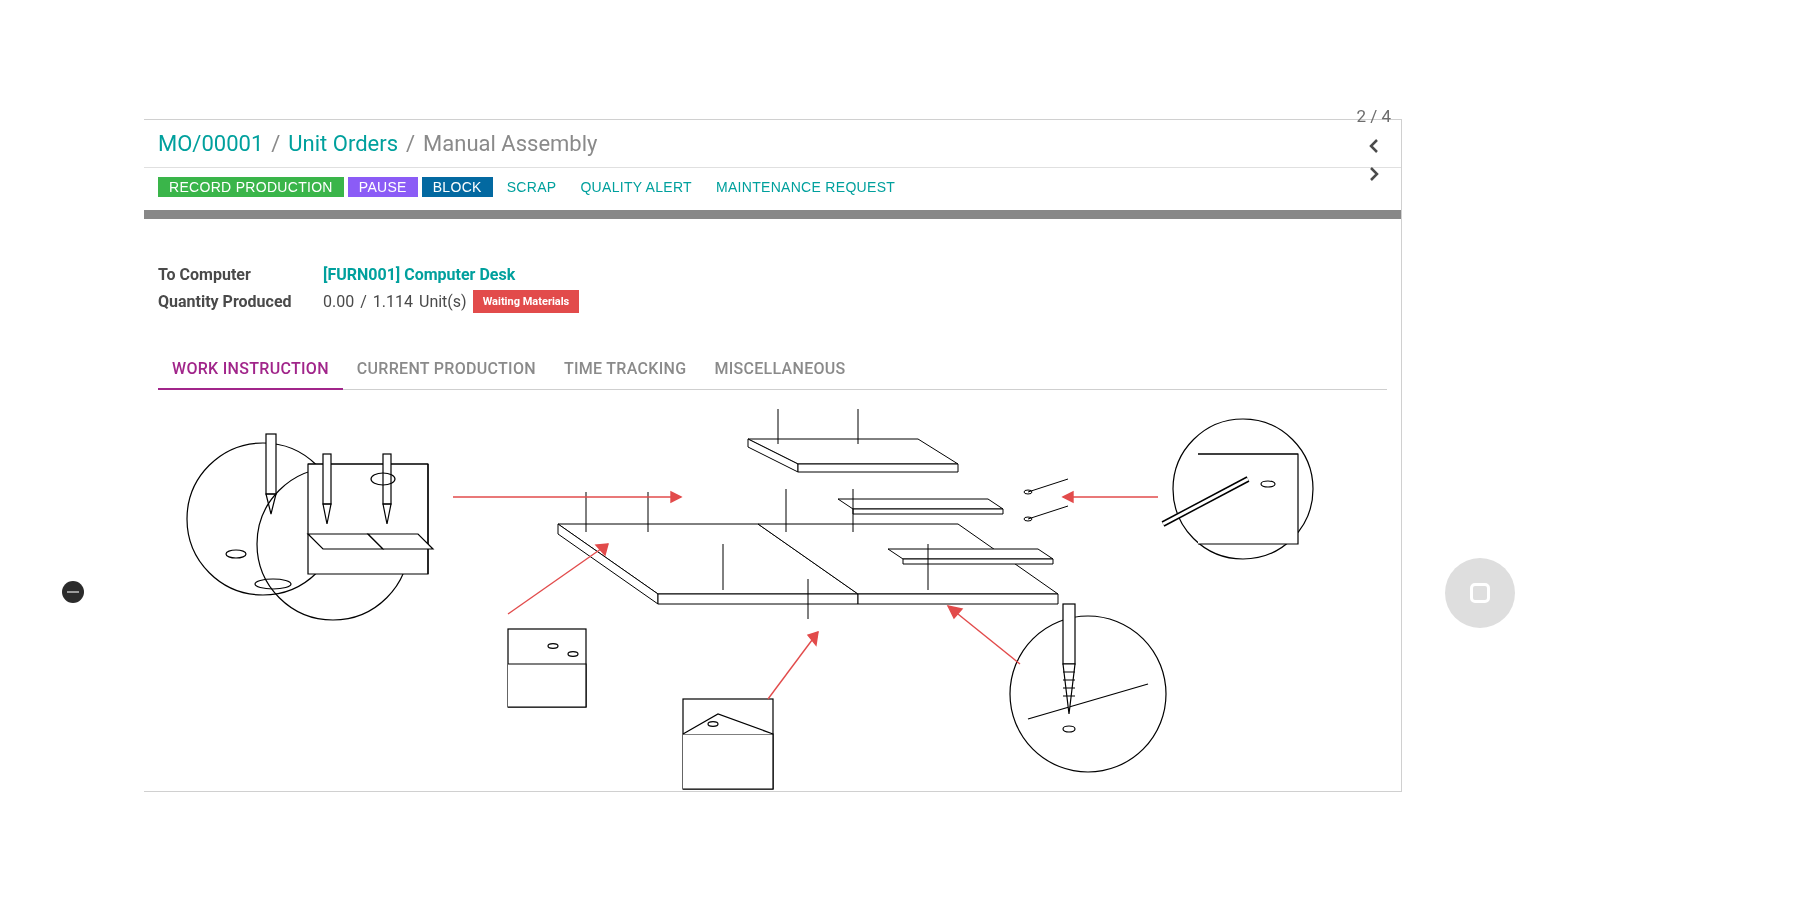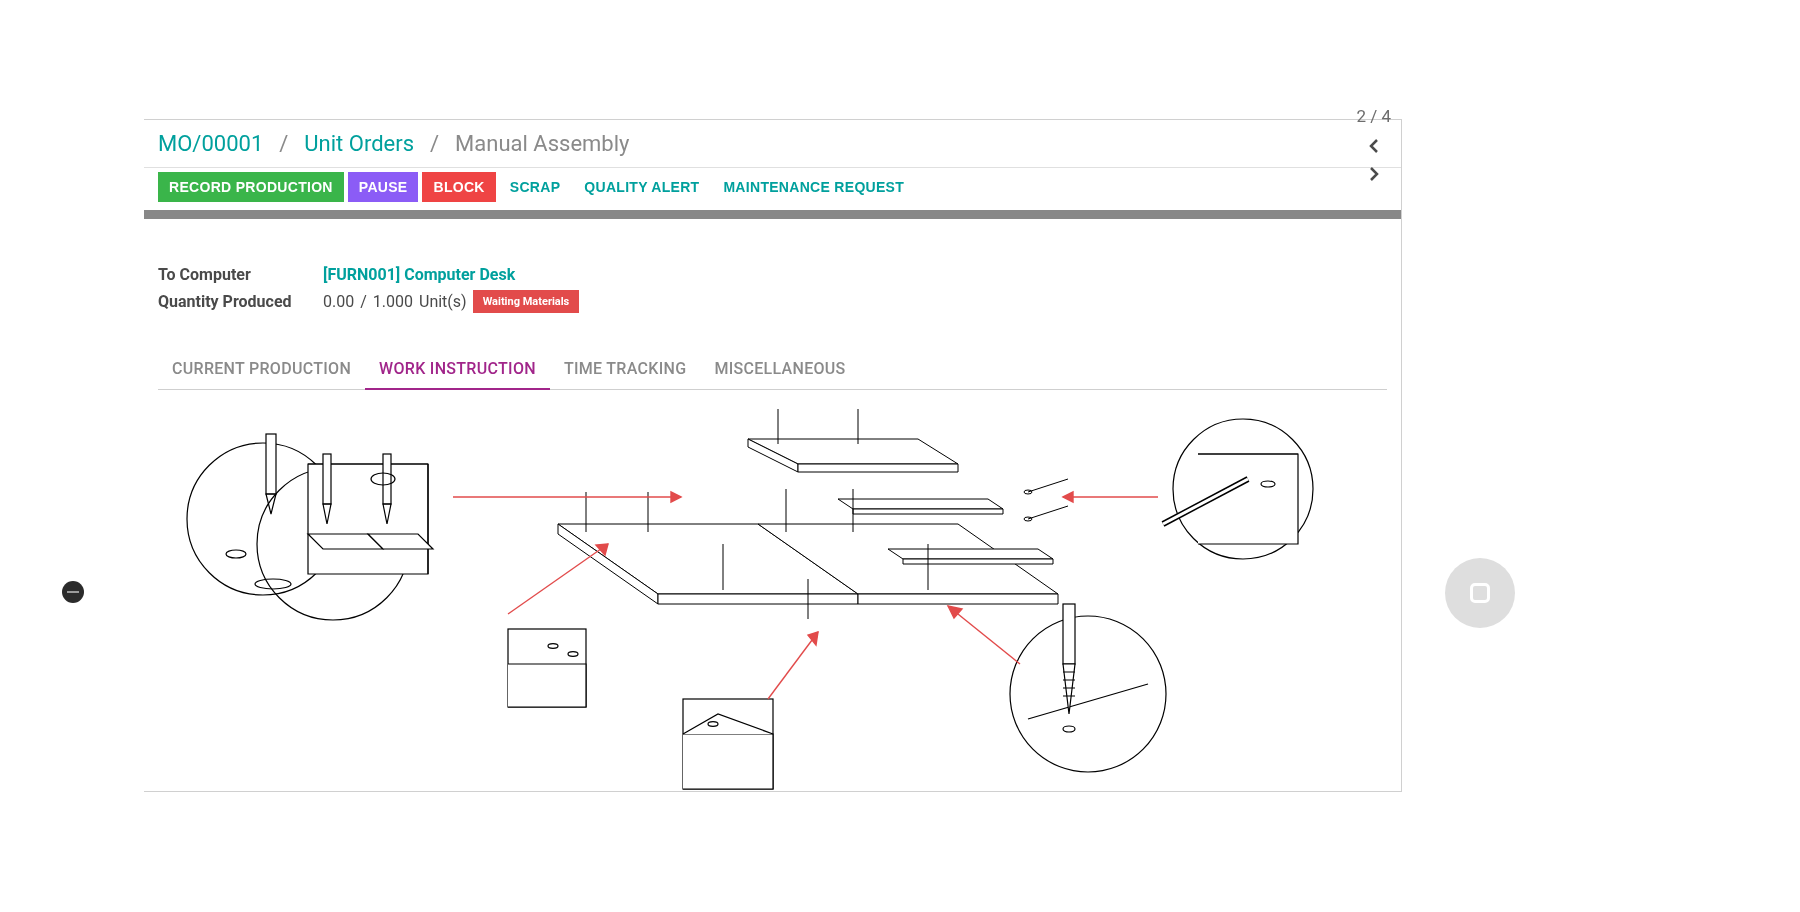--- a/index.html
+++ b/index.html
@@ -25,21 +25,21 @@
   display: flex;
   align-items: center;
   justify-content: space-between;
   padding: 0 10px 0 14px;
   border-bottom: 1px solid #e0e0e0;
 }
 .breadcrumb {
   display: flex;
   align-items: baseline;
   font-size: 22px;
-  gap: 16px;
+  gap: 8px;
   text-align: right;
 }
 .bc-link { color: #00a09d; cursor: pointer; }
 .bc-sep { color: #8a8a8a; }
 .bc-current { color: #8a8a8a; }
 .pager {
   display: flex;
   align-items: center;
   gap: 12px;
   color: #6d6d6d;
@@ -49,34 +49,34 @@
 .pager svg { display: block; }
 
 .toolbar {
   height: 38px;
   display: flex;
   align-items: center;
   gap: 4px;
   padding: 0 14px;
 }
 .btn {
-  height: 30px;
+  height: 20px;
   padding: 0 11px;
   font-size: 14px;
-  font-weight: 700;
+  font-weight: 400;
   letter-spacing: 0.3px;
   display: flex;
   align-items: center;
   cursor: pointer;
   text-transform: uppercase;
   border: none;
 }
 .btn-green { background: #3ab54a; color: #fff; }
 .btn-orange { background: #8b5cf6; color: #fff; }
-.btn-red { background: #ef4444; color: #fff; }
+.btn-red { background: #0369a1; color: #fff; }
 .btn-link { background: transparent; color: #00a09d; padding: 0 10px; }
 
 .divider-bar {
   height: 9px;
   background: #888888;
   margin-top: 4px;
 }
 
 .details {
   padding: 46px 14px 0 14px;
@@ -209,30 +209,30 @@
   <div class="details">
     <div class="detail-row">
       <span class="detail-label">To Computer</span>
       <span class="product-link">[FURN001] Computer Desk</span>
     </div>
     <div class="detail-row">
       <span class="detail-label">Quantity Produced</span>
       <span class="qty-line">
         <span class="detail-value">0.00</span>
         <span class="detail-value">/</span>
-        <span class="detail-value">1.000</span>
+        <span class="detail-value">1.114</span>
         <span class="detail-value">Unit(s)</span>
         <span class="status-badge">Waiting Materials</span>
       </span>
     </div>
   </div>
 
   <div class="tabs">
+    <div class="tab active">WORK INSTRUCTION</div>
     <div class="tab">CURRENT PRODUCTION</div>
-    <div class="tab active">WORK INSTRUCTION</div>
     <div class="tab">TIME TRACKING</div>
     <div class="tab">MISCELLANEOUS</div>
   </div>
 
   <div class="instruction-area">
     <svg width="1230" height="390" viewBox="0 0 1230 390">
 
       <g stroke="#000" stroke-width="1.2" fill="none">
         <circle cx="105" cy="115" r="76"></circle>
         <circle cx="175" cy="140" r="76"></circle>

